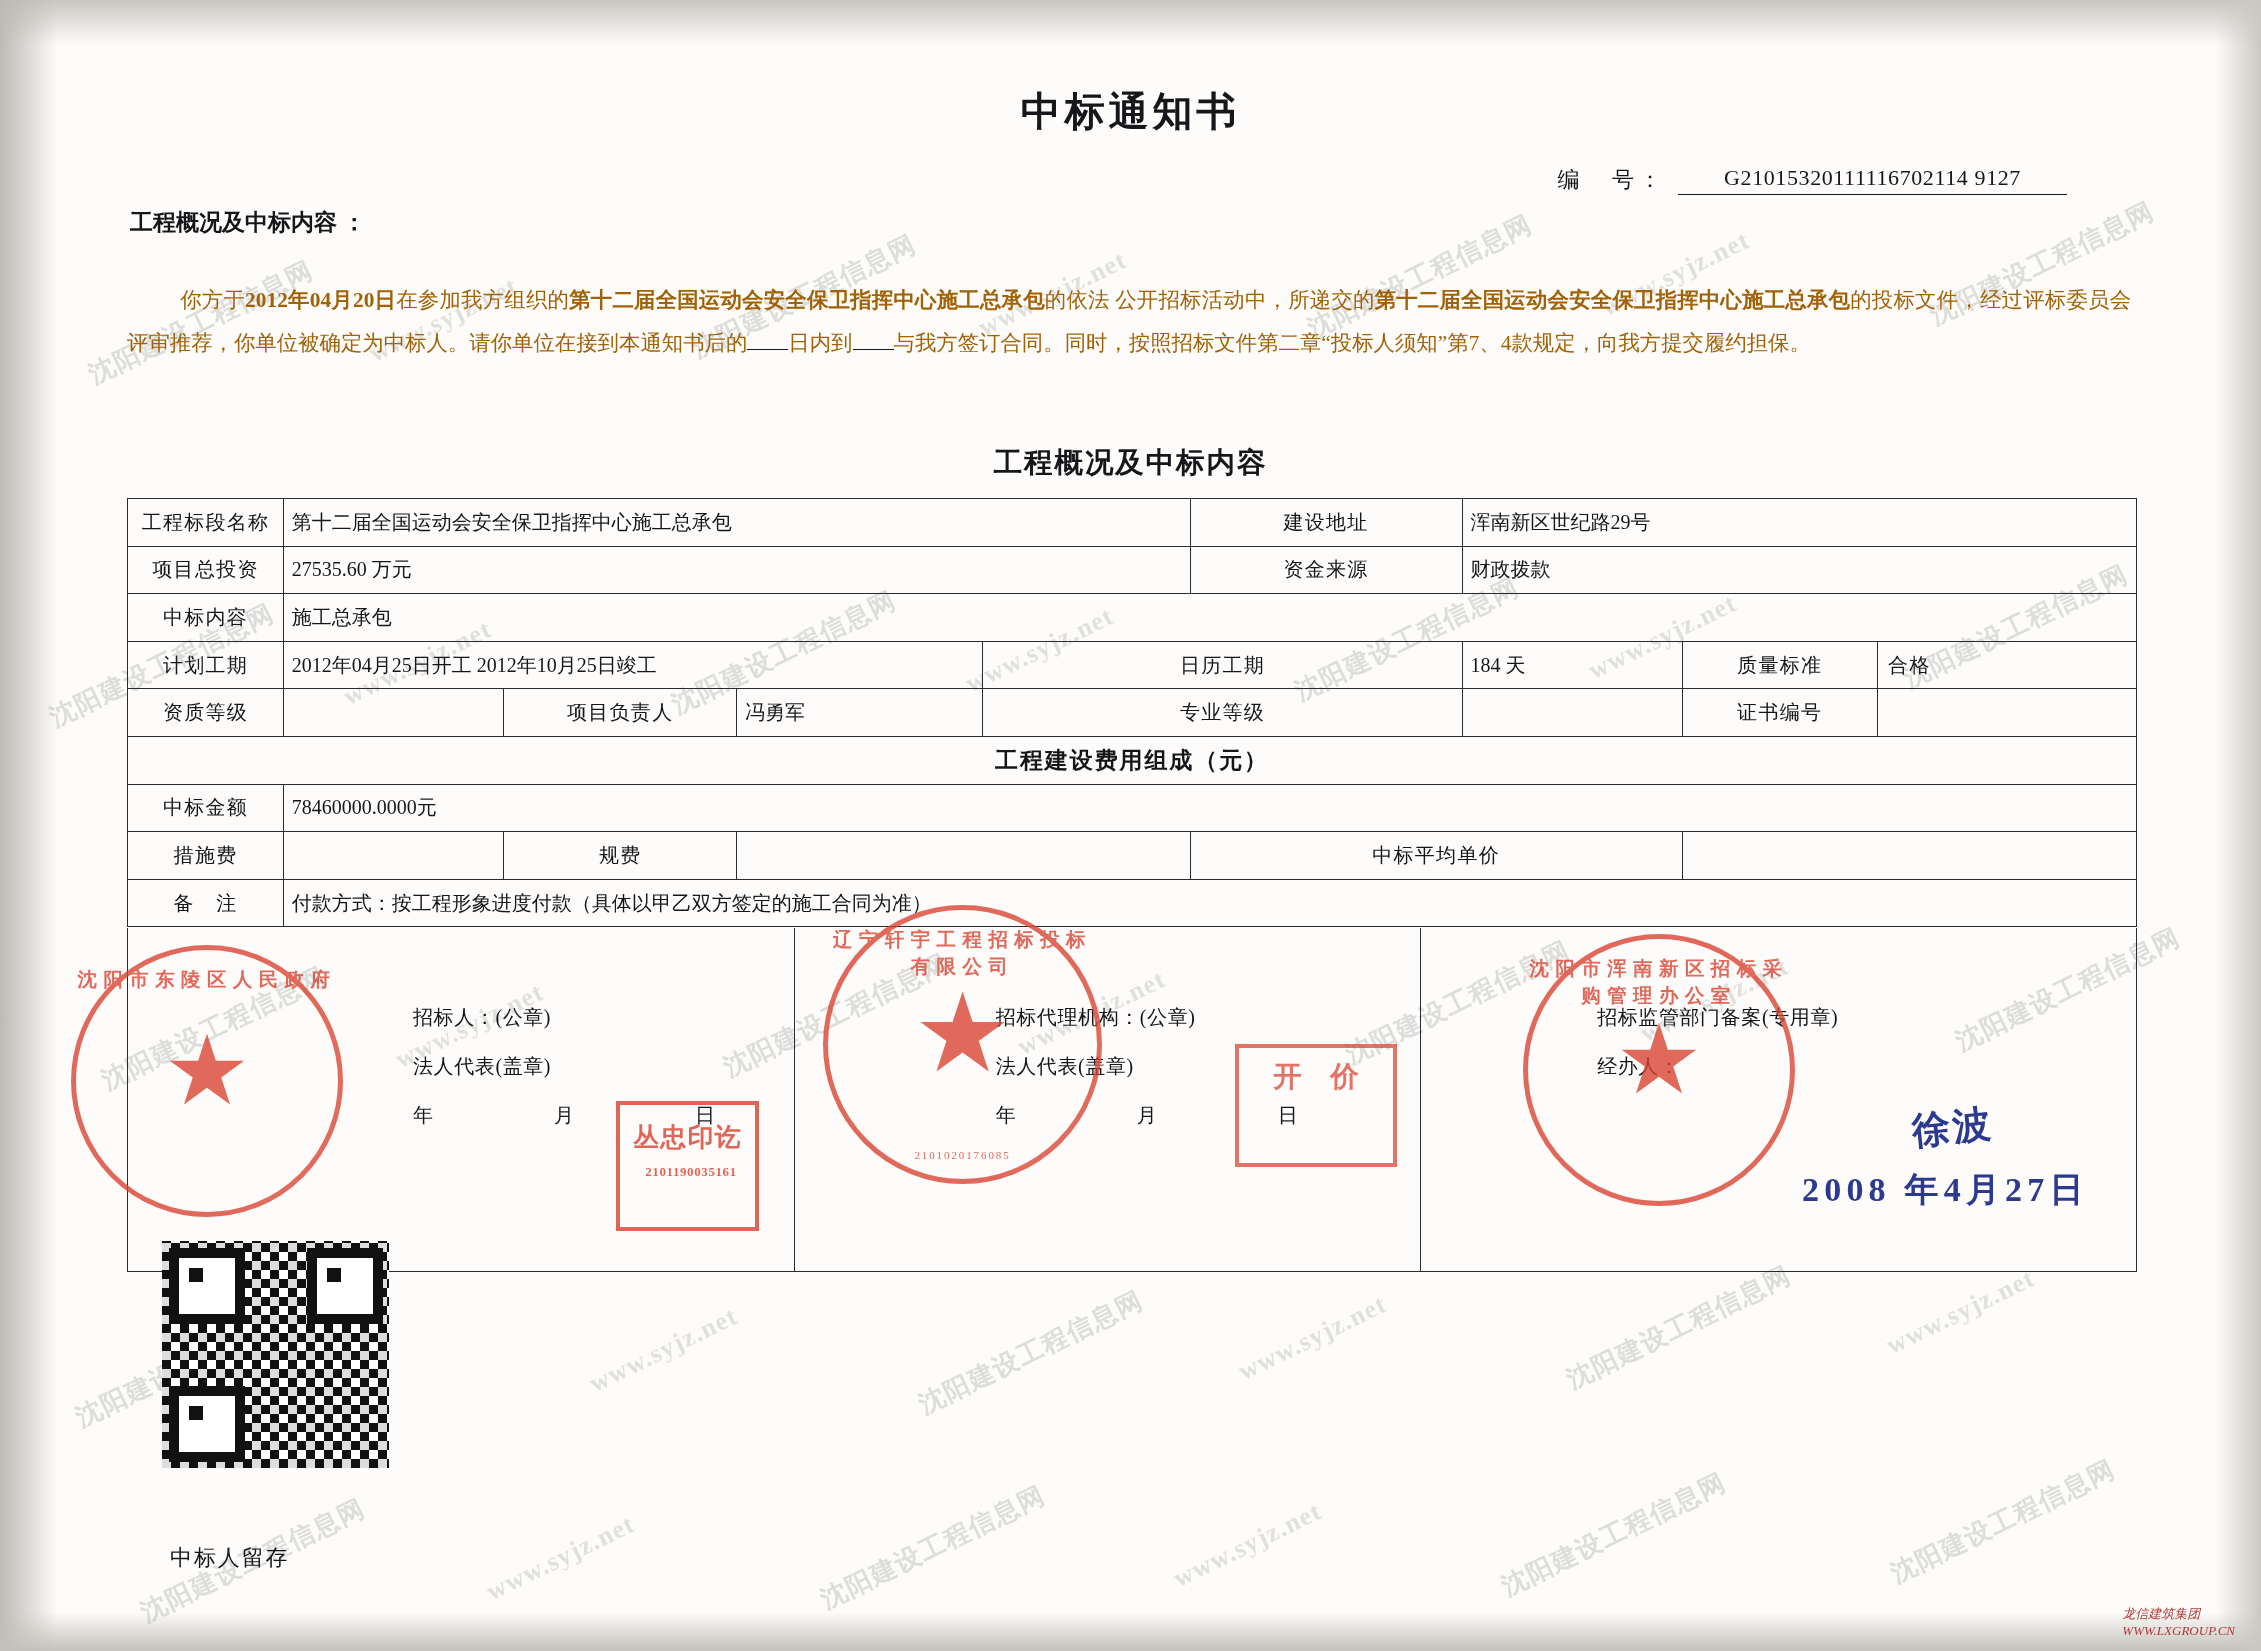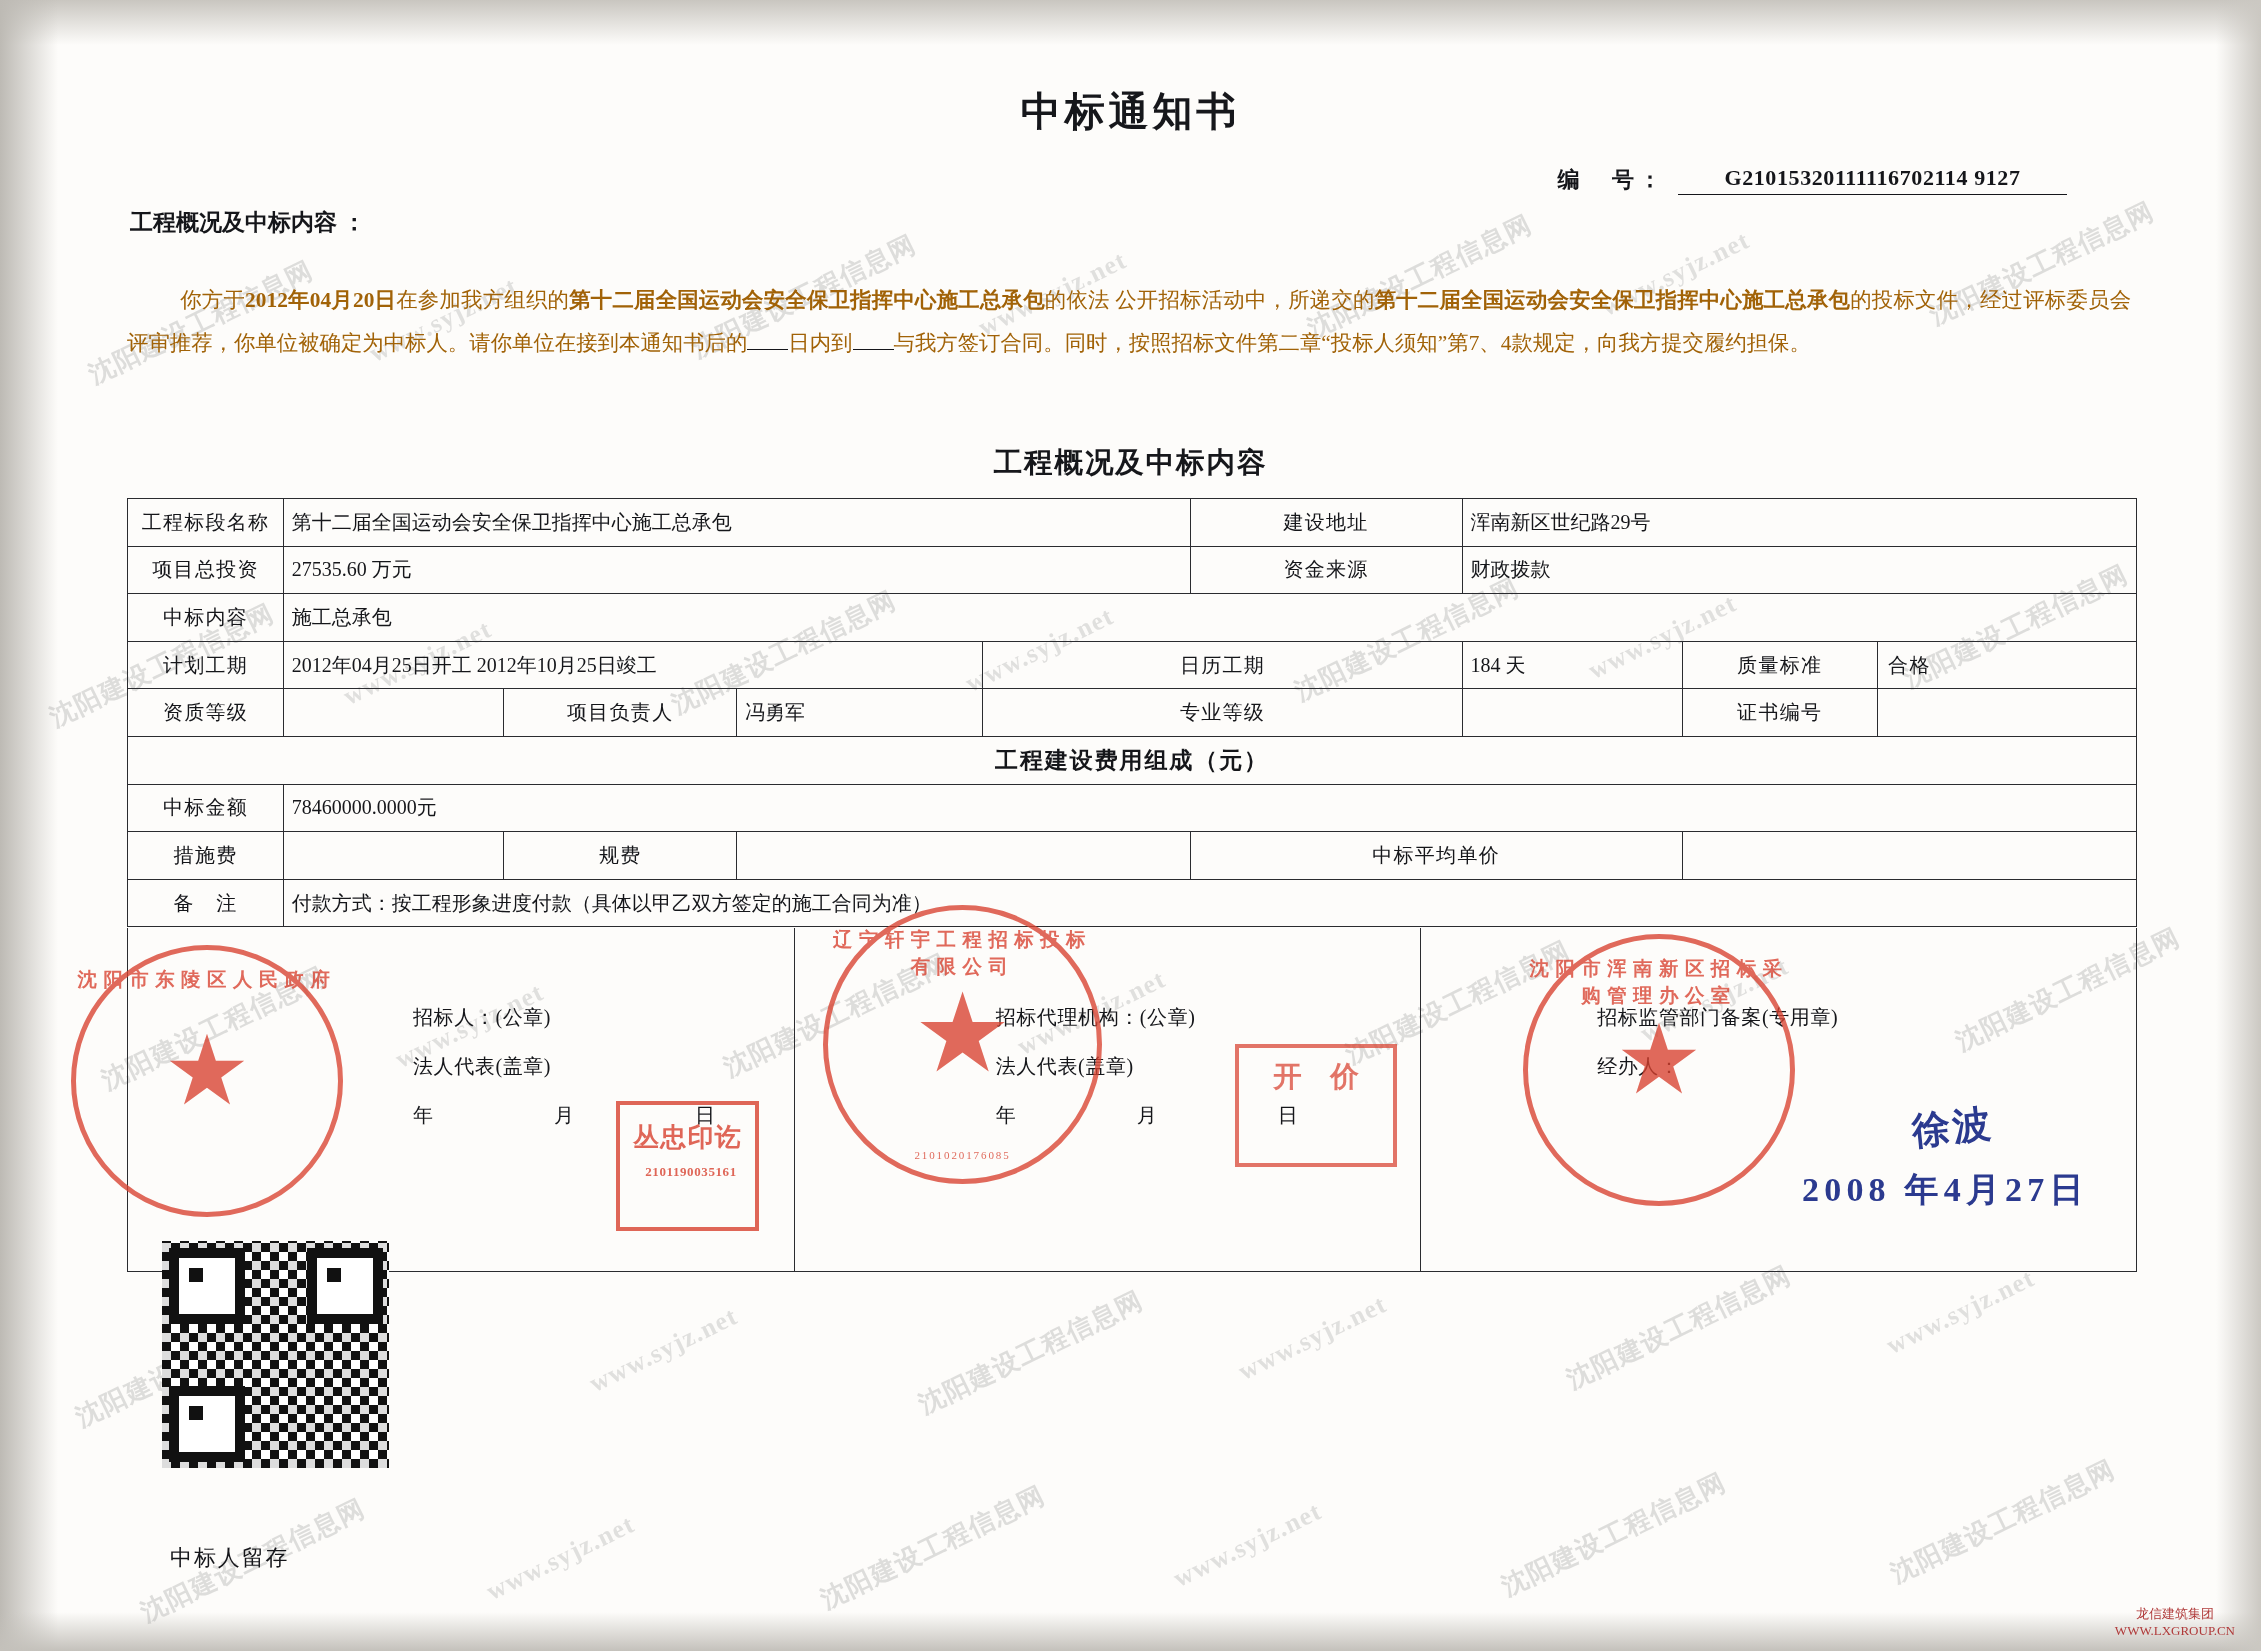--- a/index.html
+++ b/index.html
@@ -52,21 +52,20 @@
   }
 
   .serial-row {
     position: absolute;
     right: 194px;
     top: 165px;
     display: flex;
     align-items: flex-end;
     font-size: 22px;
     color: #15161a;
-    font-weight: bold;
   }
   .serial-label { letter-spacing: 5.2px; margin-right: 11.7px; }
   .serial-value {
     border-bottom: 1.3px solid #15161a;
     padding: 0 13px 2.6px 13px;
     font-family: "Liberation Serif", serif;
     letter-spacing: 0.6px;
     min-width: 363px;
     text-align: center;
   }
@@ -319,22 +318,23 @@
     pointer-events: none;
     letter-spacing: 1.3px;
   }
   .wm.net { color: rgba(150,150,150,0.28); }
   .corner-logo {
     position: absolute;
     right: 26px;
     bottom: 11.7px;
     font-size: 13px;
     color: #b03a3a;
-    text-align: center;
+    text-align: left;
     line-height: 17px;
+    font-style: italic;
   }
 </style>
 </head>
 <body>
 
 <div class="page">
 
   <div class="paper-shade-top"></div>
   <div class="paper-shade-left"></div>
   <div class="paper-shade-bottom"></div>

